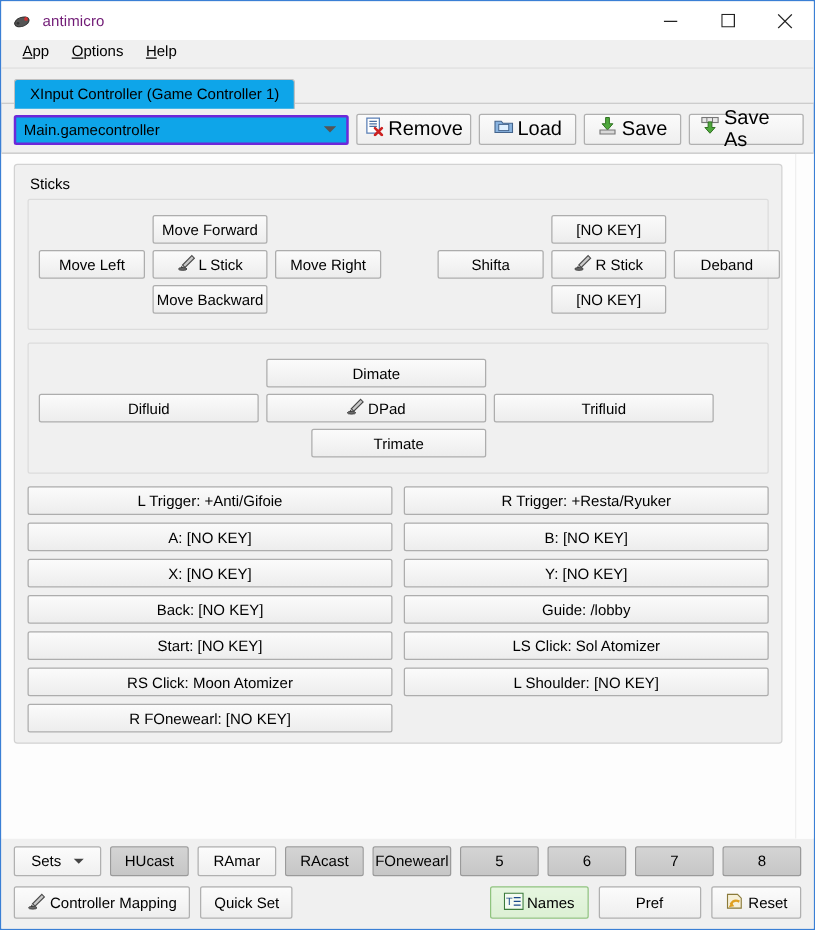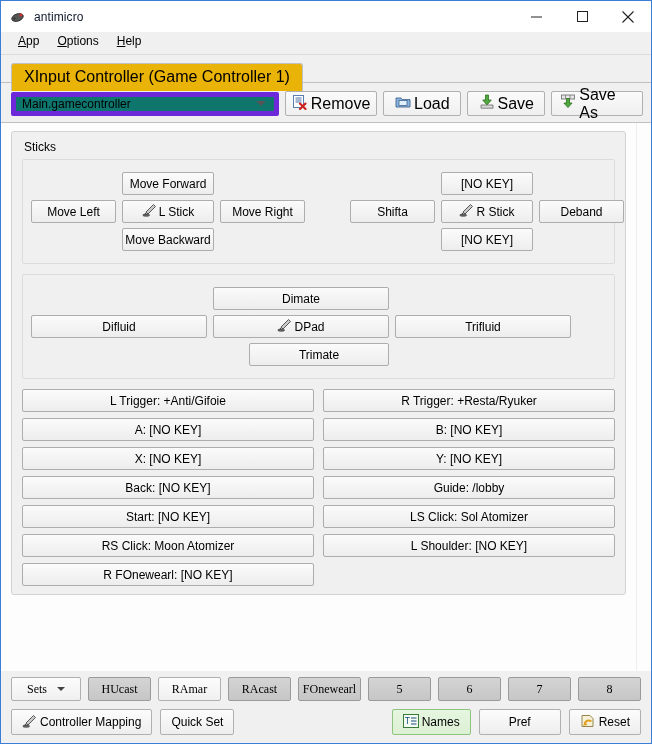--- a/index.html
+++ b/index.html
@@ -33,21 +33,21 @@
     position: relative;
   }
   #titlebar .app-icon {
     width: 16px; height: 16px;
     margin-left: 9px; margin-right: 8px;
     position: relative;
     flex: 0 0 auto;
   }
   #titlebar .title-text {
     font-size: 12px;
-    color: #0f172a;
+    color: #701a75;
     letter-spacing: .1px;
   }
   #titlebar .win-controls {
     margin-left: auto;
     display: flex;
     height: 31px;
   }
   .win-btn {
     width: 46px; height: 31px;
     display: flex; align-items: center; justify-content: center;
@@ -80,26 +80,26 @@
   #tabstrip {
     flex: 0 0 auto;
     padding: 7px 0 0 10px;
     background: #f0f0f0;
     position: relative;
     height: 27px;
   }
   .tab {
     display: inline-block;
     padding: 4px 12px 5px 12px;
-    background: #eab308;
+    background: #0ea5e9;
     border: 1px solid #c0c0c0;
     border-bottom: none;
     border-top-left-radius: 3px;
     border-top-right-radius: 3px;
-    font-size: 16px;
+    font-size: 12px;
     position: relative;
     top: 1px;
     cursor: default;
   }
   #tabline {
     height: 1px;
     background: #c0c0c0;
     margin: 0;
   }
 
@@ -107,22 +107,22 @@
   #profilebar {
     flex: 0 0 auto;
     display: flex;
     align-items: center;
     padding: 8px 8px 6px 10px;
     gap: 6px;
   }
   .combo {
     width: 281px;
     height: 24px;
-    background: #0f766e;
-    border: 5px solid #6d28d9;
+    background: #0ea5e9;
+    border: 2px solid #6d28d9;
     border-radius: 2px;
     display: flex;
     align-items: center;
     padding: 0 6px;
     font-size: 12px;
     position: relative;
     cursor: default;
   }
   .combo .combo-text { flex: 1 1 auto; }
   .combo .arrow {
@@ -250,21 +250,20 @@
   #bottom {
     flex: 0 0 auto;
     background: #f0f0f0;
     padding: 6px 10px 8px 10px;
   }
   #setsrow {
     display: flex;
     align-items: center;
     gap: 7px;
     margin-bottom: 8px;
-    font-family: Liberation Serif, serif;
   }
   .sets-combo {
     width: 70px; height: 24px;
     background: linear-gradient(#fcfcfc, #f0f0f0);
     border: 1px solid #b0b0b0;
     border-radius: 2px;
     display: flex;
     align-items: center;
     justify-content: center;
     gap: 10px;

